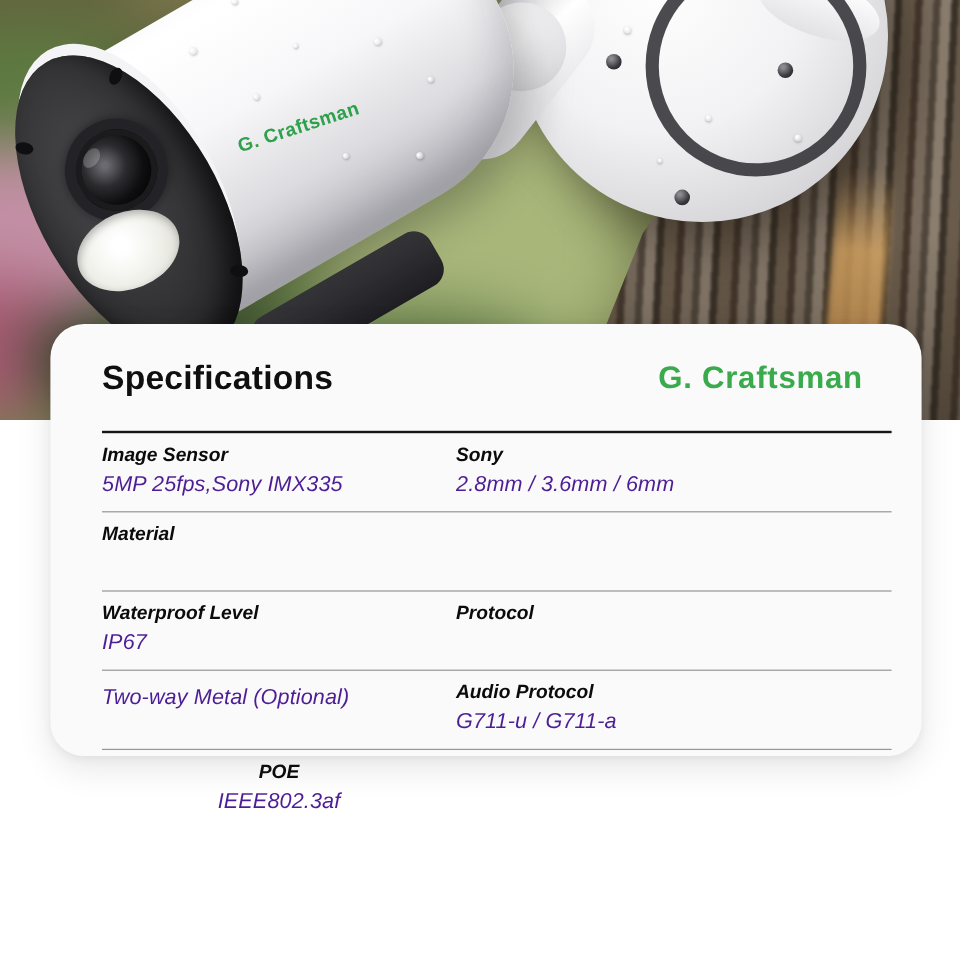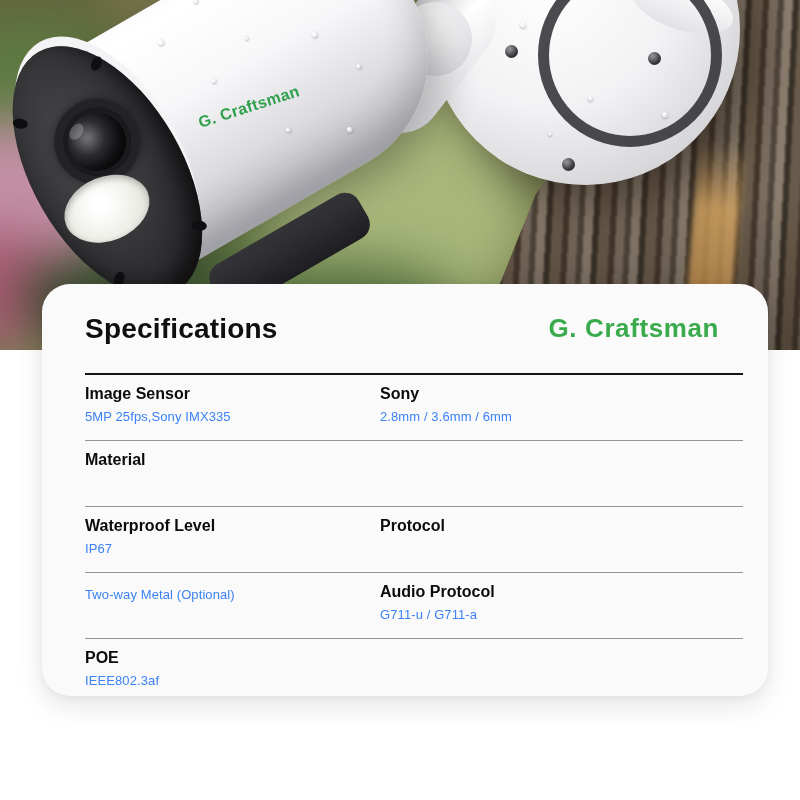--- a/index.html
+++ b/index.html
@@ -79,34 +79,34 @@
     box-shadow:inset 0 3px 7px rgba(0,0,0,.28); }
   .hole { position:absolute; width:15px; height:10px; border-radius:50%; background:#0f0f12; z-index:4; }
   .cam-logo { position:absolute; left:152px; top:156px; width:160px; text-align:center; z-index:3;
     transform:rotate(12deg); font-size:16px; font-weight:bold; letter-spacing:.4px; color:#2fa04b; }
 
   .drop { position:absolute; border-radius:50%; z-index:8;
     background:radial-gradient(circle at 35% 30%, rgba(255,255,255,.95) 10%, rgba(195,195,205,.35) 75%);
     box-shadow:0 1px 2px rgba(60,60,75,.35); }
 
   
-  .card { position:absolute; left:42px; top:284px; width:726px; height:412px; z-index:10;
+  .card { position:absolute; left:42px; top:270px; width:726px; height:360px; z-index:10;
     background:#fafafb; border-radius:28px;
     box-shadow:0 10px 28px rgba(0,0,0,.10), 0 2px 8px rgba(0,0,0,.05); }
   .card-inner { margin:0 25px 0 43px; }
   .card-header { height:91px; display:flex; align-items:center; justify-content:space-between;
     border-bottom:2px solid #161616; }
   .card-title { font-size:28px; font-weight:bold; color:#0f0f0f; letter-spacing:.2px; }
   .brand-logo { font-size:26px; font-weight:bold; color:#3aab4c; letter-spacing:.6px; margin-right:24px; }
 
-  .spec-row { display:grid; grid-template-columns:295px 1fr; height:66px; border-bottom:1px solid #969696; }
-  .spec-row.last { height:93px; border-bottom:none; }
+  .spec-row { display:grid; grid-template-columns:295px 1fr; height:66px; border-bottom:1px solid #969696;font-style:italic; }
+  .spec-row.last { height:93px; border-bottom:none;text-align:center; }
   .spec-cell { padding-top:9px; }
   .spec-label { font-size:16px; font-weight:bold; color:#0b0b0b; line-height:20px; }
-  .spec-value { font-size:13px; color:#3b82f6; line-height:18px; margin-top:4px; letter-spacing:.1px; }
+  .spec-value { font-size:18px; color:#4c1d95; line-height:18px; margin-top:4px; letter-spacing:.1px; }
 </style>
 </head>
 <body>
 
 <div class="stage">
 
   <div class="hero">
     <div class="bg-blur">
       <div class="blob b1"></div>
       <div class="blob b2"></div>

